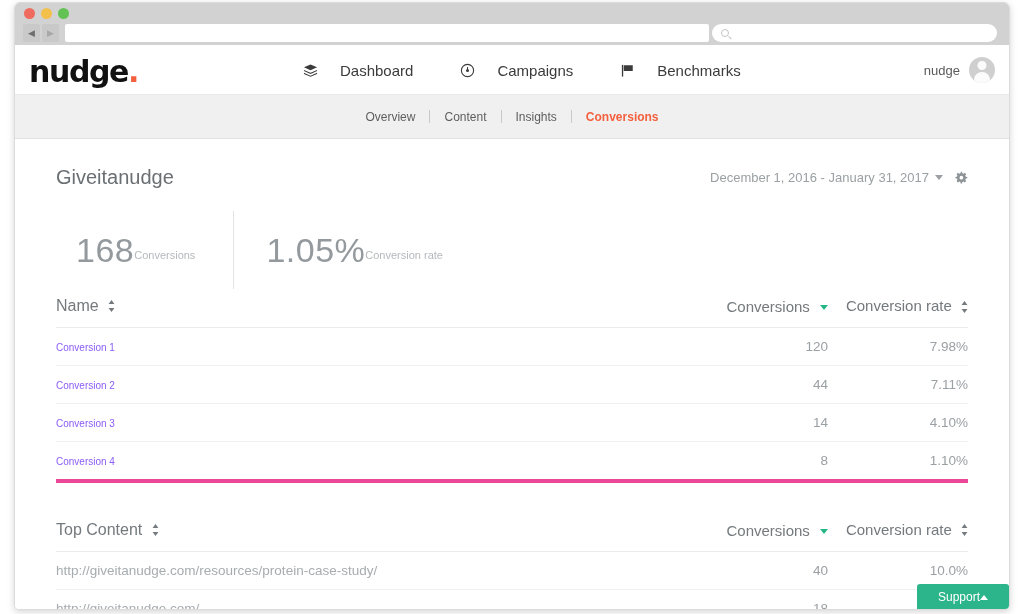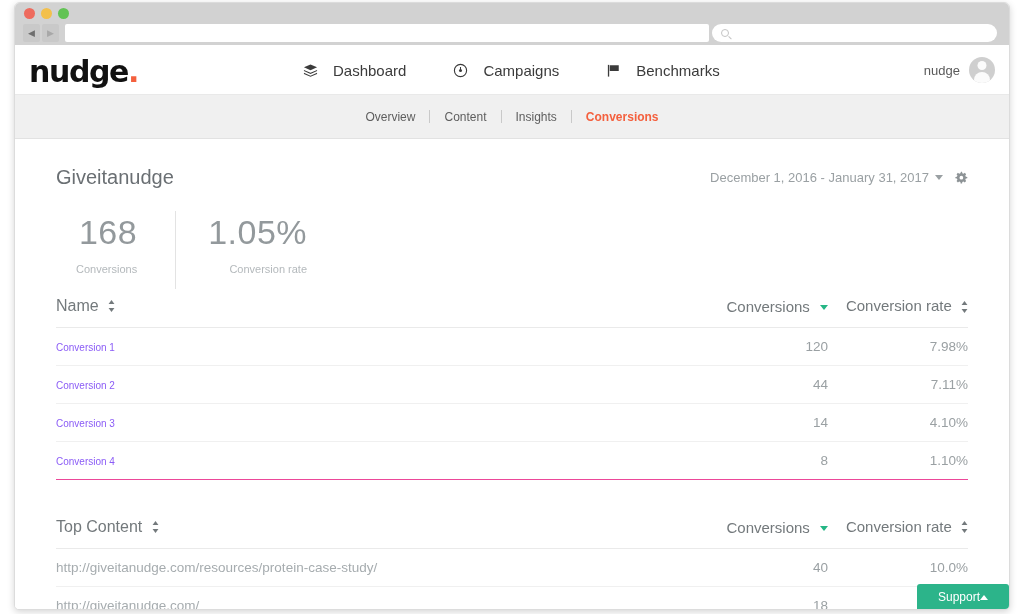--- a/index.html
+++ b/index.html
@@ -90,21 +90,21 @@
     font-family: "DejaVu Sans", sans-serif;
   }
   .logo .dot { color: #f4603e; }
 
   .main-nav {
     position: absolute; left: 288px; top: 0;
     height: 50px;
     display: flex; align-items: center; gap: 47px;
   }
   .nav-item {
-    display: flex; align-items: center; gap: 15px;
+    display: flex; align-items: center; gap: 22px;
     font-size: 15px; color: #3b3b3b;
     cursor: pointer;
   }
   .nav-icon { display: flex; align-items: center; }
 
   .user-area {
     position: absolute; right: 14px; top: 0;
     height: 50px; display: flex; align-items: center; gap: 9px;
   }
   .user-name { font-size: 13px; color: #5a5a5a; }
@@ -160,21 +160,21 @@
     border-top: 5px solid #9aa0a3;
     margin-left: -5px;
   }
   .gear { width: 14px; height: 14px; }
 
   
   .stats {
     display: flex; margin-top: 22px; height: 78px;
   }
   .stat {
-    display: flex; flex-direction: column; align-items: flex-end;
+    display: flex; flex-direction: row; align-items: center;
     justify-content: flex-start;
     padding: 0 28px;
   }
   .stat:first-child { padding-left: 20px; padding-right: 38px; }
   .stat + .stat { border-left: 1px solid #e3e3e3; padding-left: 32px; }
   .stat-value {
     font-size: 34px; color: #93999c; font-weight: 300;
     letter-spacing: 0.5px; line-height: 42px;
   }
   .stat-label { font-size: 11px; color: #b4b9bc; margin-top: 10px; }
@@ -186,21 +186,21 @@
     padding: 0 0 11px 0; text-align: right; white-space: nowrap;
   }
   .data-table thead th.col-name { text-align: left; font-size: 16px; margin-left: 28px; }
   .data-table thead tr { border-bottom: 1px solid #eaeaea; }
   .data-table tbody td {
     font-size: 13.5px; color: #9aa0a3;
     padding: 11px 0; text-align: right;
     border-bottom: 1px solid #f0f0f0;
   }
   .data-table tbody td.cell-name { text-align: left; }
-  .data-table tbody tr:last-child td { border-bottom: 1px solid #ec4899; }
+  .data-table tbody tr:last-child td { border-bottom: 4px solid #ec4899; }
   .link-cell { color: #8b5cf6; font-size: 10px; }
   .url-cell { color: #a6acaf; font-size: 13.5px; }
   .col-conv { width: 135px; }
   .col-rate { width: 140px; }
 
   .sort-icon {
     display: inline-block; margin-left: 5px;
     vertical-align: middle;
   }
   .sort-active {

